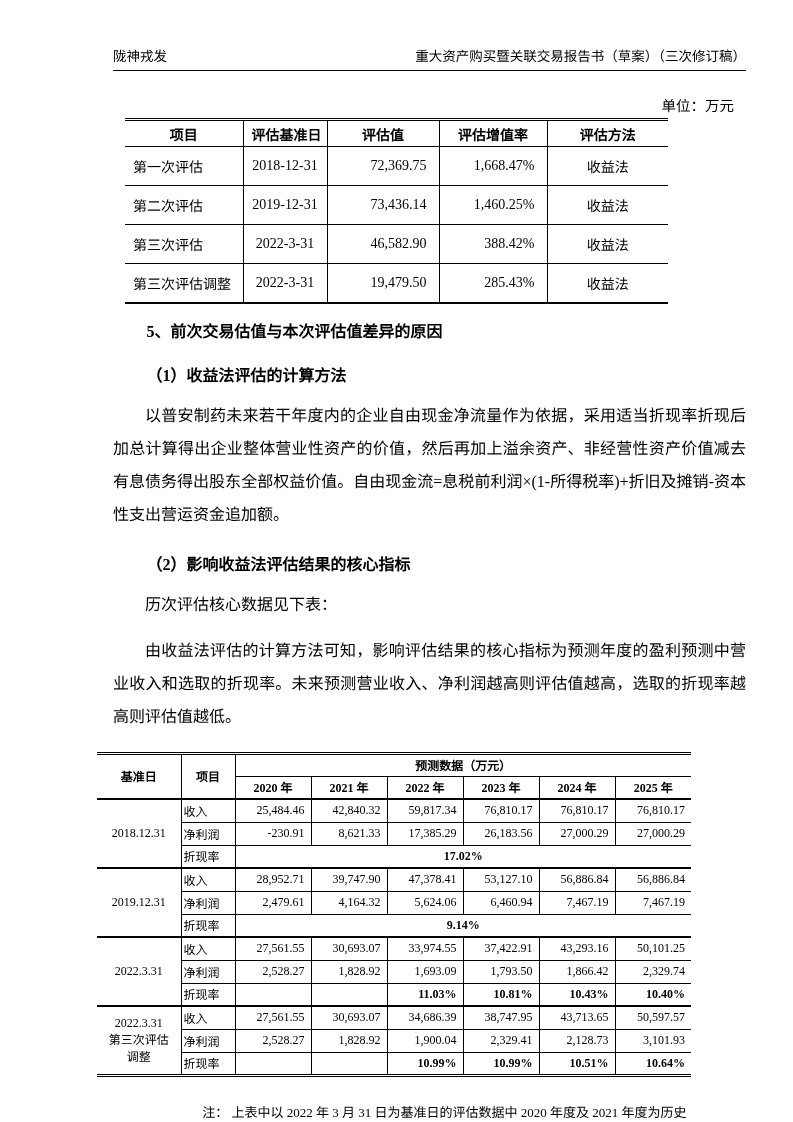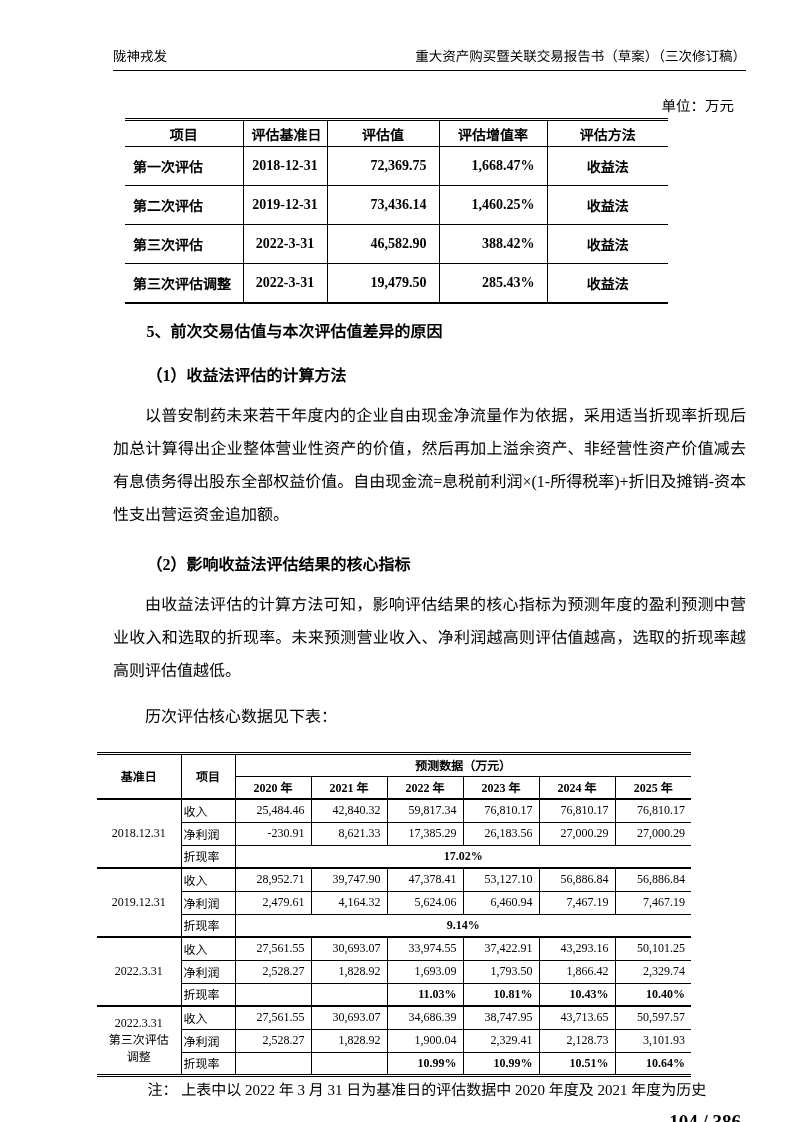--- a/index.html
+++ b/index.html
@@ -39,21 +39,21 @@
     width: 543px;
     margin: 0 12px;
     border-top: 3px double #000;
     border-bottom: 2.5px solid #000;
     font-size: 14px;
   }
   .t1 th, .t1 td {
     border: 1px solid #000;
     height: 39px;
     padding: 1px 8px;
-    font-weight: bold;
+    font-weight: normal;
     overflow: hidden;
     white-space: nowrap;
   }
   .t1 th { font-weight: bold; text-align: center; height: 27px; border-bottom: 1.5px solid #000; }
   .t1 td.al { text-align: left; }
   .t1 td.ac { text-align: center; }
   .t1 td.ar { text-align: right; padding-right: 12px; }
   .t1 tr > *:first-child { border-left: none; }
   .t1 tr > *:last-child { border-right: none; }
   .c1-0 { width: 118px; } .c1-1 { width: 84px; } .c1-2 { width: 112px; }
@@ -94,24 +94,25 @@
   .t2 td.lbl { text-align: left; padding: 1px 2px; }
   .t2 td.num { text-align: right; white-space: nowrap; }
   .t2 td.date { text-align: center; white-space: pre-line; line-height: 17px; }
   .t2 td.disc-span { text-align: center; font-weight: bold; }
   .t2 td.disc { text-align: right; font-weight: bold; white-space: nowrap; }
   .t2 tr.block-start > td { border-top: 2px solid #000; }
   .c2-0 { width: 84px; } .c2-1 { width: 54px; }
   .c2-y { width: 76px; }
 
   .note-line {
-    font-size: 15px;
+    font-size: 13px;
     line-height: 20px;
     text-indent: 2.3em;
-    margin-top: 3px;
+    margin-top: 26px;
+    text-align: center;
   }
   .page-num {
     text-align: right;
     font-weight: bold;
     font-size: 19px;
     margin: 11px 5px 0 0;
   }
 </style>
 </head>
 <body>
@@ -173,23 +174,23 @@
     </tbody>
       </table>
 
     <div class="h-bold mt-sec">5、前次交易估值与本次评估值差异的原因</div>
     <div class="h-bold mt-sub">（1）收益法评估的计算方法</div>
 
     <p class="body-p">以普安制药未来若干年度内的企业自由现金净流量作为依据，采用适当折现率折现后加总计算得出企业整体营业性资产的价值，然后再加上溢余资产、非经营性资产价值减去有息债务得出股东全部权益价值。自由现金流=息税前利润×(1-所得税率)+折旧及摊销-资本性支出营运资金追加额。</p>
 
     <div class="h-bold mt-sub">（2）影响收益法评估结果的核心指标</div>
 
+    <p class="body-p no-just">历次评估核心数据见下表：</p>
+
     <p class="body-p">由收益法评估的计算方法可知，影响评估结果的核心指标为预测年度的盈利预测中营业收入和选取的折现率。未来预测营业收入、净利润越高则评估值越高，选取的折现率越高则评估值越低。</p>
-
-    <p class="body-p no-just">历次评估核心数据见下表：</p>
 
     <table class="t2">
       <colgroup>
         <col class="c2-0">
           <col class="c2-1">
         <col class="c2-y">
           <col class="c2-y">
           <col class="c2-y">
           <col class="c2-y">
           <col class="c2-y">

